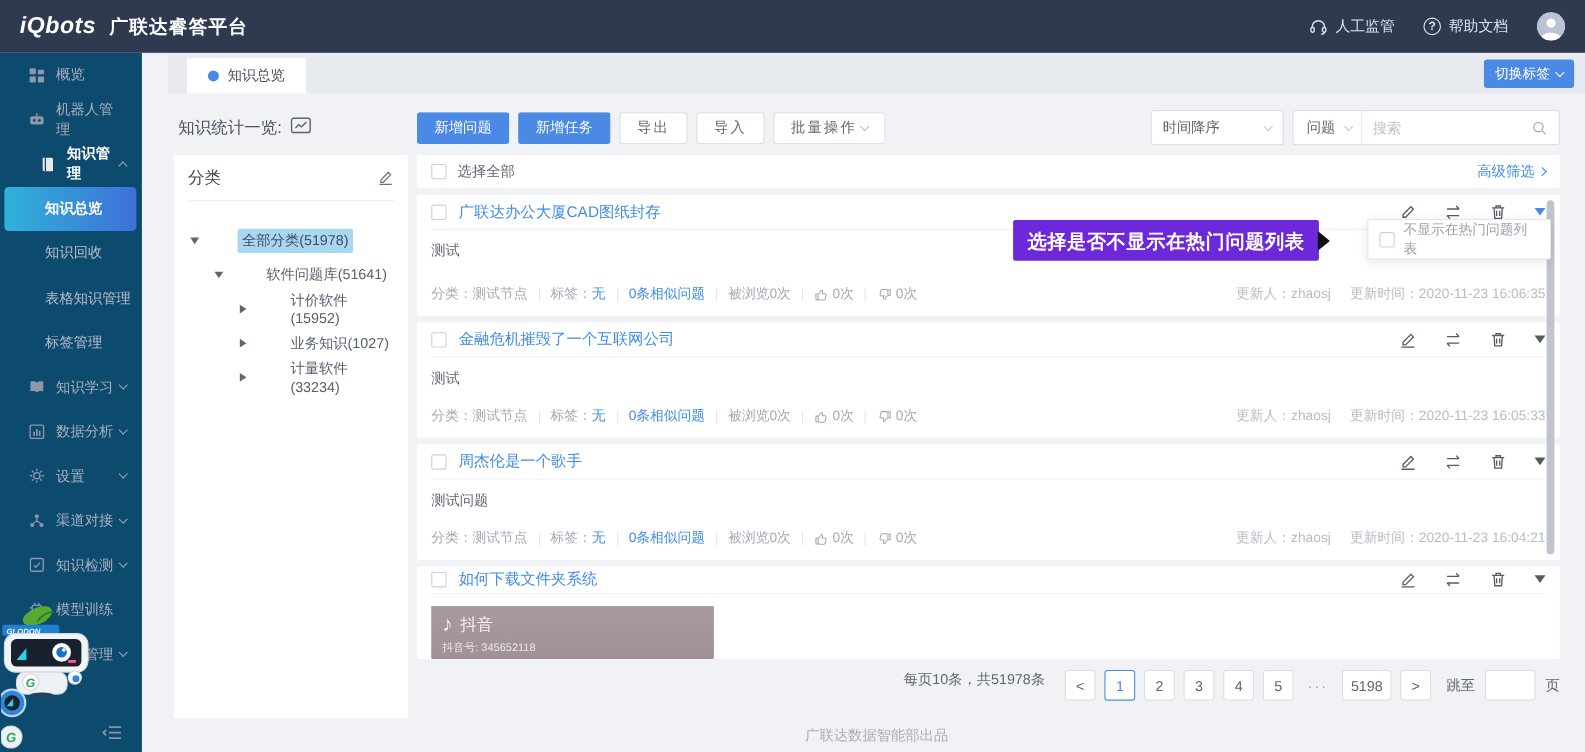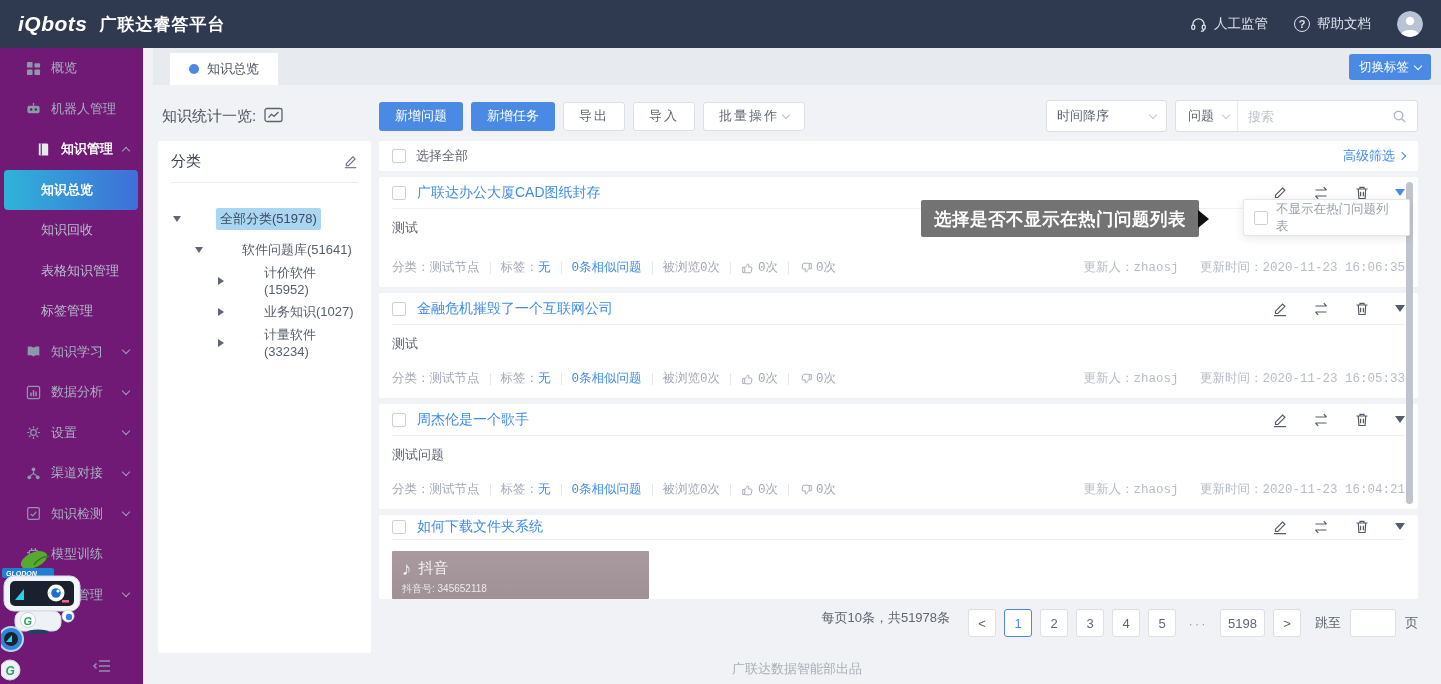--- a/index.html
+++ b/index.html
@@ -11,21 +11,21 @@
   .logo { font-size:21px; font-weight:900; font-style:italic; color:#fff; letter-spacing:.5px; }
   .brand { font-size:17px; font-weight:700; color:#fff; margin-left:12px; letter-spacing:1px; }
   .topbar-right { margin-left:auto; display:flex; align-items:center; gap:26px; color:#dde2ec; font-size:13.5px; }
   .top-link { display:flex; align-items:center; gap:7px; cursor:pointer; }
   .top-link svg { display:block; }
   .qcircle { width:16px; height:16px; border:1.4px solid #dde2ec; border-radius:50%; display:inline-flex; align-items:center; justify-content:center; font-size:11px; font-weight:700; }
   .qcircle::before { content:"?"; }
   .avatar { width:26px; height:26px; border-radius:50%; overflow:hidden; }
 
   
-  .sidebar { position:absolute; left:0; top:48px; width:143px; height:636px; background:#701a75; z-index:20; }
+  .sidebar { position:absolute; left:0; top:48px; width:129px; height:636px; background:#0c4a6e; z-index:20; }
   .side-item { height:40.5px; display:flex; align-items:center; padding:0 14px 0 26px; color:#a9b0c0; cursor:pointer; }
   .side-item .sicon { width:15px; height:15px; margin-right:10px; display:inline-flex; color:#8f97ab; flex:0 0 auto; }
   .side-item .sicon svg { width:15px; height:15px; }
   .side-item.section { color:#fff; font-weight:700;padding-left:36px; }
   .side-item.section .sicon { color:#e6e9f0; }
   .side-sub { height:40.5px; display:flex; align-items:center; padding-left:41px; color:#b8becb; cursor:pointer; }
   .side-sub.active { background:linear-gradient(90deg,#2fb3d8 0%,#3f6fd8 100%); color:#fff; font-weight:700; border-radius:4px; margin:0 5px 0 4px; padding-left:37px; }
   .chev { width:6px; height:6px; border-right:1.4px solid currentColor; border-bottom:1.4px solid currentColor; display:inline-block; transform:rotate(45deg); margin-left:auto; margin-top:-3px; color:#9aa2b4; }
   .chev.up { transform:rotate(-135deg); margin-top:4px; }
   .collapse-btn { position:absolute; left:92px; top:610px; width:20px; height:16px; color:#8a93a8; cursor:pointer; }
@@ -86,21 +86,21 @@
   .card { background:#fff; border-radius:2px; display:flex; flex-direction:column; padding:0 13px; margin-bottom:6px; }
   .c1 { height:110px; } .c2,.c3 { height:105px; } .c4 { height:84px; overflow:hidden; margin-bottom:0; }
   .t-row { height:32px; display:flex; align-items:center; border-bottom:1px solid #f0f1f4; }
   .t-title { margin-left:11px; font-size:14px; color:#3f8ce8; cursor:pointer; }
   .actions { margin-left:auto; display:flex; align-items:center; gap:25px; color:#555c66; }
   .actions .aic { width:16px; height:16px; display:inline-flex; cursor:pointer; }
   .actions svg { width:16px; height:16px; }
   .tri-caret { width:0; height:0; border-left:5.5px solid transparent; border-right:5.5px solid transparent; border-top:7px solid #555c66; cursor:pointer; }
   .tri-caret.open { border-top-color:#4a8ae4; }
   .c-body { margin-top:10px; font-size:13px; color:#5f6672; }
-  .meta-row { margin-top:auto; margin-bottom:11px; display:flex; align-items:center; font-size:12.5px; color:#a3a9b4;font-family:Liberation Mono, monospace; }
+  .meta-row { margin-top:auto; margin-bottom:11px; display:flex; align-items:center; font-size:12.5px; color:#a3a9b4; }
   .meta-row .blue { color:#3f8ce8; cursor:pointer; }
   .pipe { width:1px; height:12px; background:#e4e6eb; margin:0 10px; }
   .thumb { display:inline-flex; margin-right:3px; color:#a3a9b4; }
   .upd { margin-left:auto; color:#b7bcc6; }
   .upd b { font-weight:400; margin-right:14px; }
 
   
   .dy { margin-top:11px; width:257px; height:60px; background:linear-gradient(180deg,#a89a9f,#9f9196); border-radius:1px; padding:8px 10px 0 10px; color:#fff; }
   .dy-top { display:flex; align-items:center; gap:7px; font-size:15px; color:#f3eff1; }
   .dy-note { font-size:19px; line-height:1; }
@@ -112,21 +112,21 @@
   .pg { min-width:28px; height:28px; border:1px solid #dcdfe3; background:#fff; border-radius:3px; display:inline-flex; align-items:center; justify-content:center; padding:0 7px; margin-left:8px; cursor:pointer; color:#5f6672; }
   .pg.active { border-color:#4a8ae4; color:#4a8ae4; }
   .pg.dots { border:none; background:transparent; color:#9aa0ab; letter-spacing:2px; padding:0 2px; }
   .jump { margin-left:14px; display:flex; align-items:center; gap:9px; }
   .jump input { width:46px; height:28px; border:1px solid #dcdfe3; border-radius:3px; outline:none; text-align:center; font-size:13px; background:#fff; }
 
   .footer { position:absolute; left:0; bottom:6px; width:100%; text-align:center; color:#a9aeb8; font-size:13px; }
 
   
   .scrollbar { position:absolute; left:1406px; top:182px; width:7px; height:322px; background:#c0c4cd; border-radius:4px; z-index:40; cursor:pointer; }
-  .tooltip { position:absolute; left:921px; top:200px; height:37px; background:#737373; color:#fff; font-size:17.5px; font-weight:700; display:flex; align-items:center; padding:0 13px; letter-spacing:.5px; z-index:60; border-radius:2px; }
+  .tooltip { position:absolute; left:921px; top:200px; height:37px; background:#6d28d9; color:#fff; font-size:17.5px; font-weight:700; display:flex; align-items:center; padding:0 13px; letter-spacing:.5px; z-index:60; border-radius:2px; }
   .tooltip::after { content:""; position:absolute; right:-10px; top:50%; transform:translateY(-50%); border-top:9px solid transparent; border-bottom:9px solid transparent; border-left:11px solid #101010; }
   .dropdown { position:absolute; left:1243px; top:199px; width:167px; height:37px; background:#fff; border:1px solid #e4e6ea; box-shadow:0 2px 10px rgba(0,0,0,.1); display:flex; align-items:center; gap:8px; padding:0 10px; z-index:55; border-radius:2px; }
   .dropdown .dlbl { color:#99a0ab; font-size:12.5px; }
   .mascot { position:absolute; left:2px; top:548px; z-index:45; cursor:pointer; }
   .float-logo { position:absolute; left:1px; top:625px; z-index:44; cursor:pointer; }
 </style>
 </head>
 <body>
 
 <header class="topbar">

